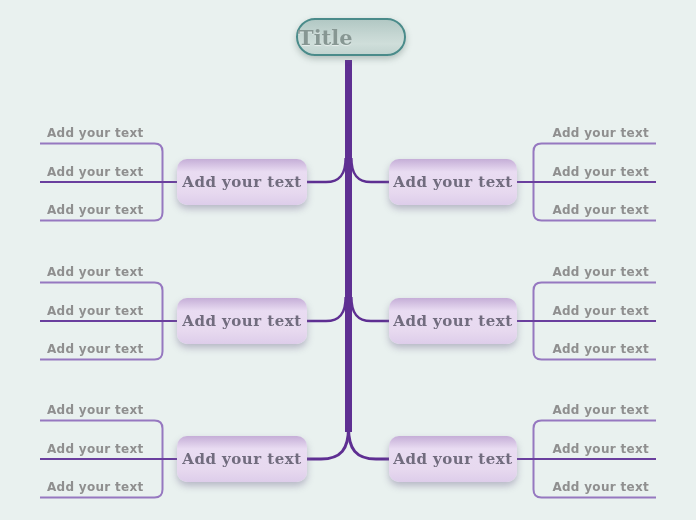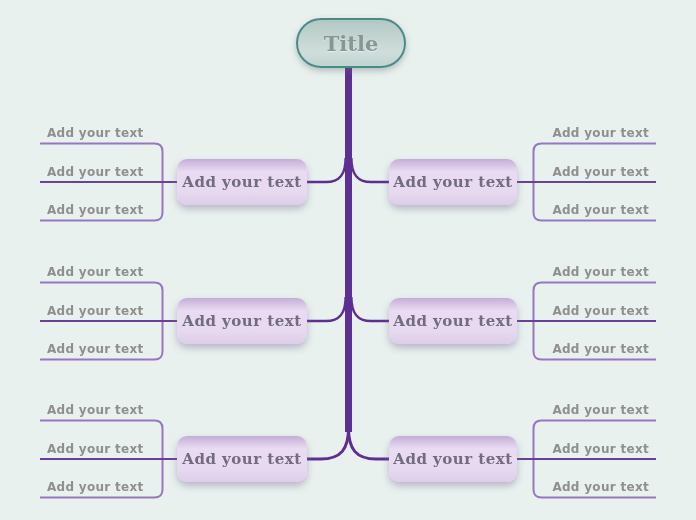--- a/index.html
+++ b/index.html
@@ -6,27 +6,27 @@
   .canvas{
     position:relative;
     width:696px;height:520px;
     background:#e9f1ef;
     overflow:hidden;
     font-family:"DejaVu Sans", sans-serif;
   }
   svg.connectors{position:absolute;left:0;top:0;z-index:1;}
   svg.connectors path{fill:none;}
   .title-node{
-    position:absolute;left:296px;top:18px;width:110px;height:50px;
+    position:absolute;left:296px;top:18px;width:110px;height:38px;
     z-index:2;
     border:2px solid #4a8b8a;
     border-radius:26px;
     background:linear-gradient(180deg,#b2c8c4 0%,#c6d7d3 45%,#cfdeda 70%,#c2d4d0 100%);
     box-shadow:0 3px 6px rgba(90,110,105,.38);
-    display:flex;align-items:center;justify-content:center;
+    display:flex;align-items:center;justify-content:flex-start;
     box-sizing:border-box;
   }
   .title-node span{
     font-family:"DejaVu Serif", serif;
     font-weight:bold;font-size:21px;color:#879793;
     text-shadow:0 1px 1px rgba(255,255,255,.55);
   }
   .branch-node{
     position:absolute;height:46px;z-index:2;
     border-radius:10px;

